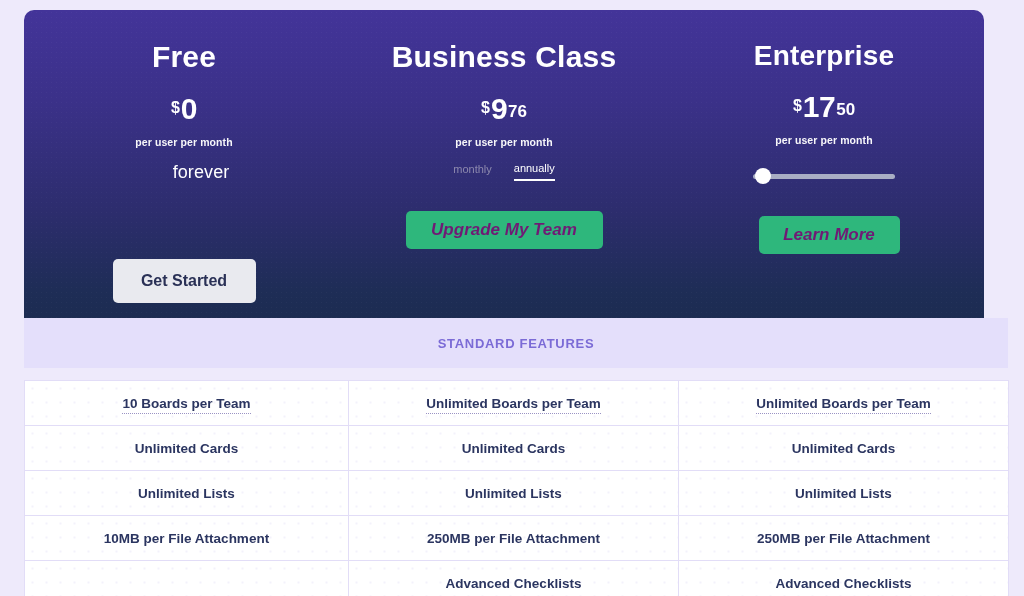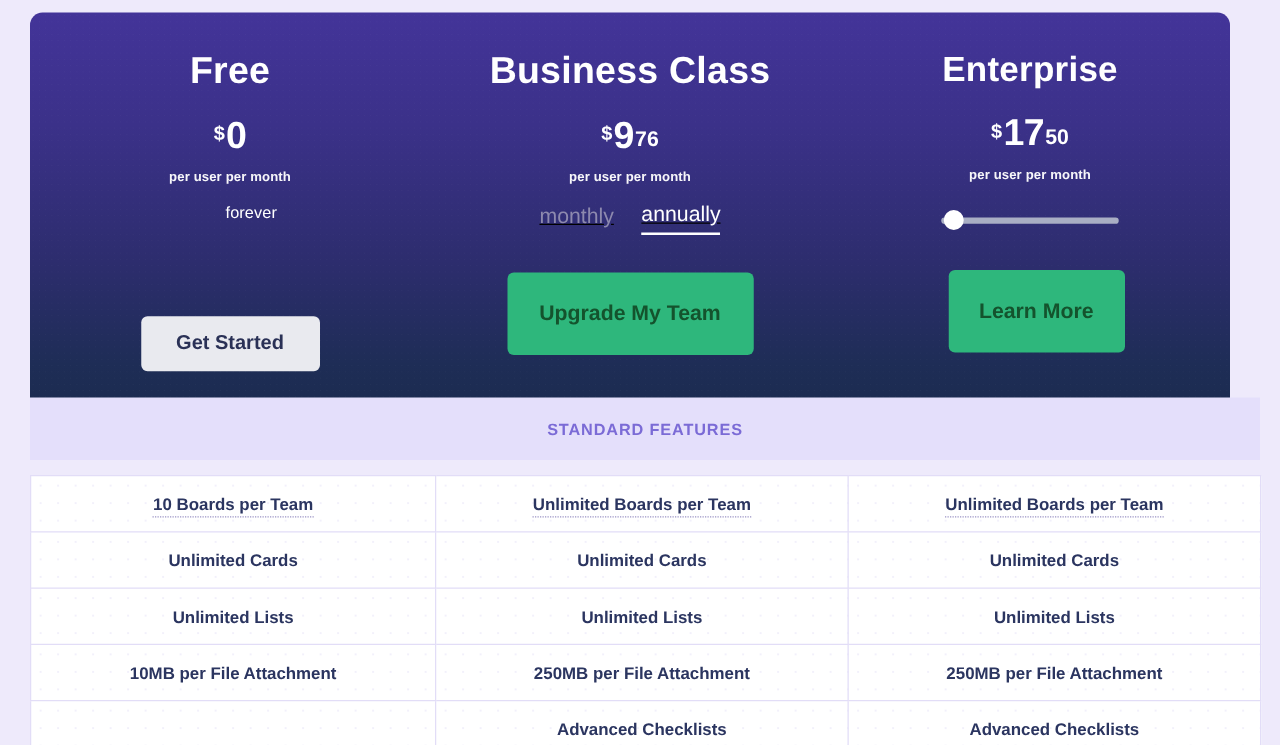--- a/index.html
+++ b/index.html
@@ -101,34 +101,33 @@
     color: #ffffff;
     font-size: 10.5px;
     font-weight: bold;
     margin-top: 12px;
     letter-spacing: 0.1px;
     opacity: 0.96;
   }
 
   .forever {
     color: #ffffff;
-    font-size: 13px;
+    font-size: 18px;
     margin-top: 14px;
     letter-spacing: 0.1px;
     margin-left: 34px;
   }
 
   
   .billing-toggle {
     margin-top: 14px;
     display: flex;
     align-items: center;
     gap: 22px;
-    font-size: 17px;
-    text-decoration: underline;
+    font-size: 11px;
   }
   .billing-opt {
     color: #8d89ae;
     cursor: pointer;
     padding-bottom: 4px;
     line-height: 1.2;
   }
   .billing-opt.active {
     color: #ffffff;
     border-bottom: 2px solid #ffffff;
@@ -191,25 +190,26 @@
     background: #e9eaef;
     color: #2a3156;
     font-size: 16px;
     font-weight: bold;
     border-radius: 5px;
     padding: 13px 24px;
     min-width: 143px;
   }
   .btn-green {
     background: #2eb77c;
-    color: #14532d;
+    color: #701a75;
     font-size: 17px;
     font-weight: bold;
     border-radius: 5px;
-    padding: 23px 22px;
+    padding: 9px 22px;
+    font-style: italic;
   }
   .btn-green.upgrade {
     margin-top: 30px;
     min-width: 197px;
   }
   .btn-green.learn {
     margin-top: 32px;
     min-width: 141px;
     margin-left: 10px;
   }

